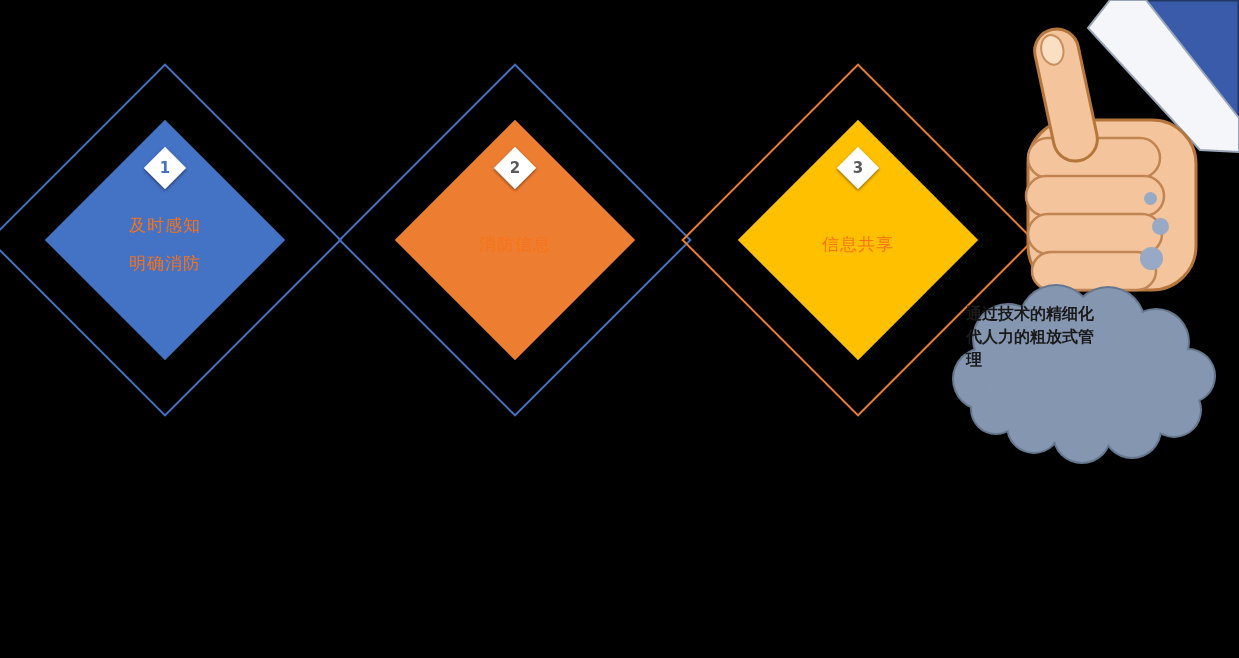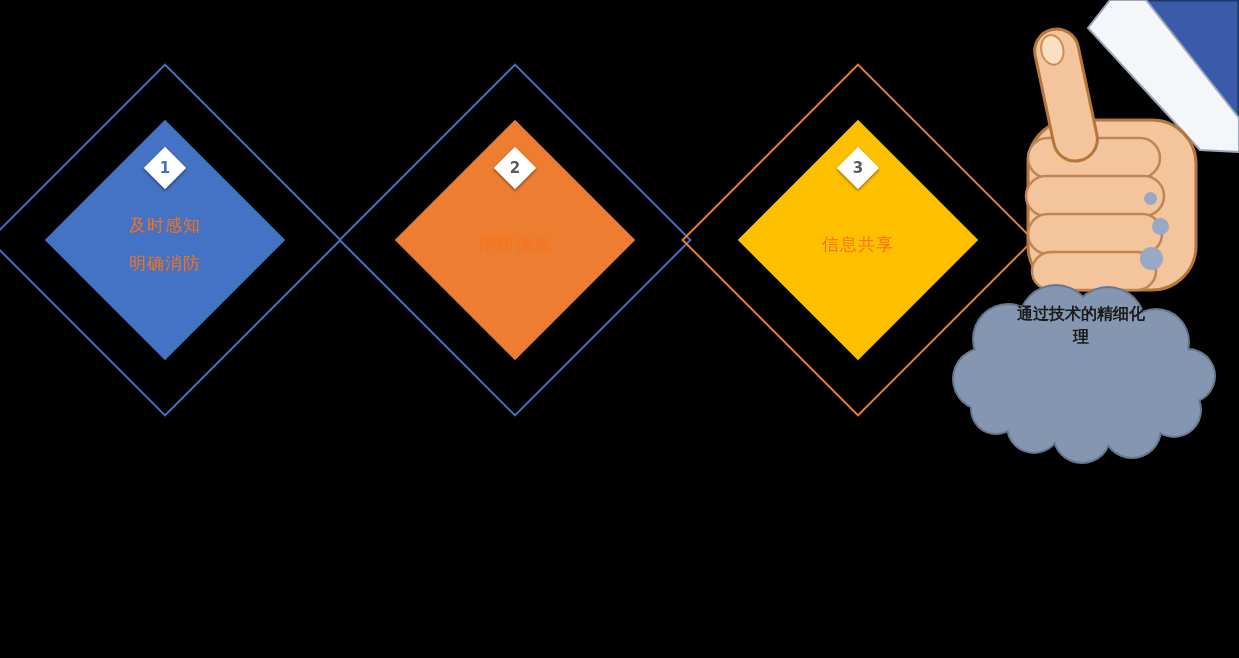--- a/index.html
+++ b/index.html
@@ -51,21 +51,21 @@
     font-size:17px;
     line-height:38px;
     letter-spacing:1px;
   }
 
   
   .cloud-svg{position:absolute;left:946px;top:284px;}
   .cloud-text{
     position:absolute;left:966px;top:302px;
     width:230px;
-    text-align:center;
+    text-align:left;
     font-size:16px;
     line-height:23px;
     font-weight:600;
     color:#1a1a1a;
   }
   .bubble{position:absolute;border-radius:50%;background:#97A9C4;}
   .bubble.b1{left:1144px;top:192px;width:13px;height:13px;}
   .bubble.b2{left:1152px;top:218px;width:17px;height:17px;}
   .bubble.b3{left:1140px;top:247px;width:23px;height:23px;}
 
@@ -160,16 +160,17 @@
         <circle cx="186" cy="145" r="28"></circle>
       <circle cx="136" cy="150" r="28"></circle>
         <circle cx="88" cy="142" r="26"></circle>
       <circle cx="50" cy="125" r="24"></circle>
       <ellipse cx="138" cy="95" rx="100" ry="58"></ellipse>
     </g>
   </svg>
 
   <div class="cloud-text" style="color: rgb(26, 26, 26);">
     <div>通过技术的精细化</div>
+    <div>代人力的粗放式管</div>
     <div>理</div>
   </div>
 
 </div>
 
 </body></html>

